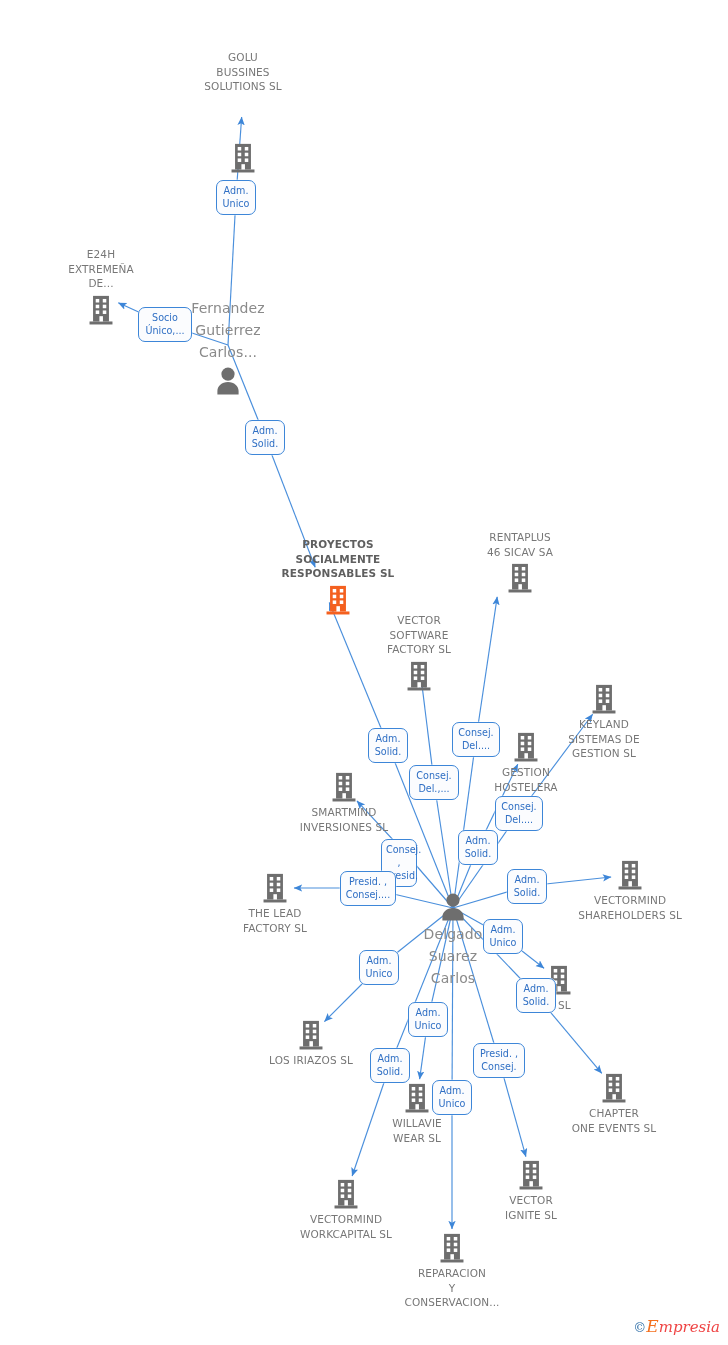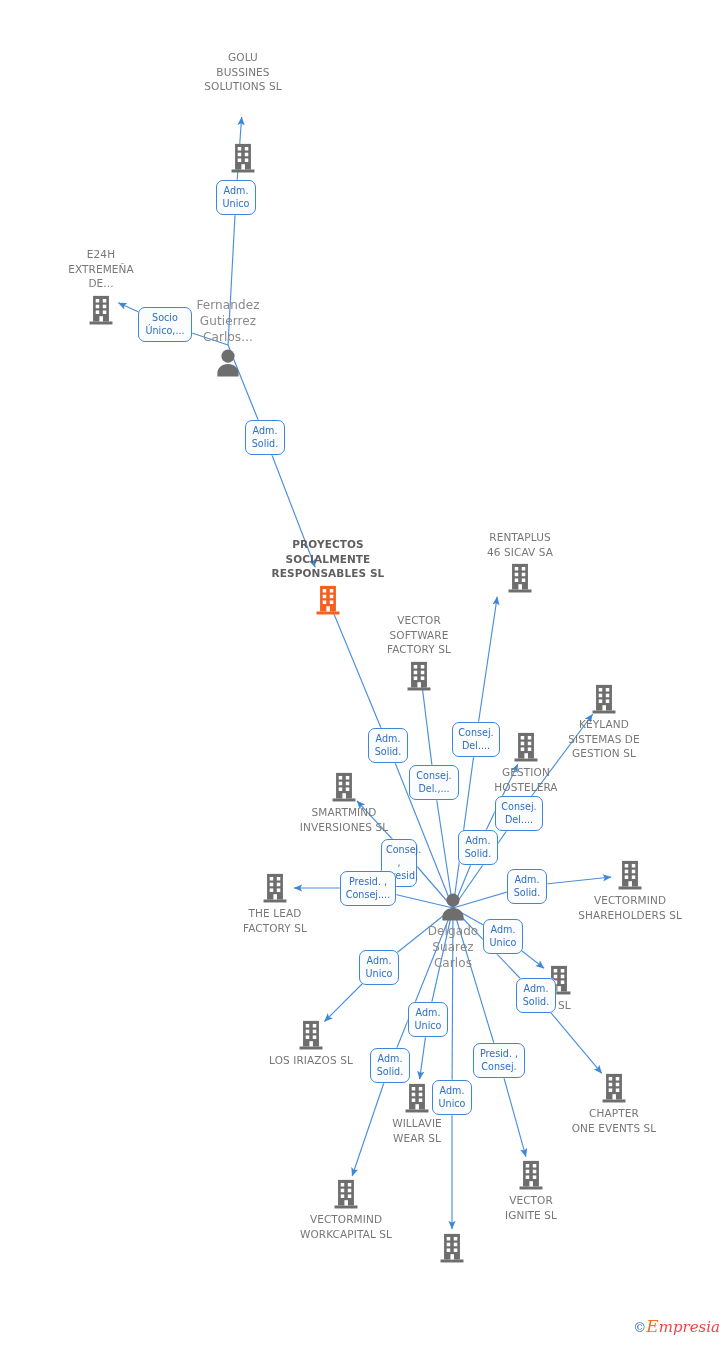--- a/index.html
+++ b/index.html
@@ -33,21 +33,21 @@
     z-index:3;
   }
   .node .cap{
     font-size:10.5px;
     line-height:14.6px;
     color:#7a7a7a;
     letter-spacing:.1px;
     white-space:pre-line;
   }
   .node.company .cap{color:#777777;}
-  .node.person .cap{color:#8a8a8a;font-size:12px;line-height:16px;}
+  .node.person .cap{color:#8a8a8a;font-size:14px;line-height:22px;}
   .node.focus .cap{color:#5f5f5f;font-weight:bold;font-size:10.5px;}
   .node .glyph{display:block;line-height:0;}
   .node.below .cap{order:2;margin-top:2px;}
   .node.below .glyph{order:1;}
   .node.above .cap{order:1;margin-bottom:3px;}
   .node.above .glyph{order:2;}
 
   
   .elabel{
     position:absolute;
@@ -173,21 +173,21 @@
         <div class="cap">Fernandez
 Gutierrez
 Carlos...</div>
         <span class="glyph"><svg width="30" height="29" viewBox="0 0 30 28" aria-hidden="true">
             <g fill="#6e6e6e">
               <circle cx="15" cy="7.6" r="6.6"></circle>
               <path d="M15 15.4c-6.2 0-10.6 4.1-10.6 9.2V28h21.2v-3.4c0-5.1-4.4-9.2-10.6-9.2z"></path>
             </g>
           </svg></span>
       </div>
-      <div class="node focus above" style="left: 328px; top: 537px; align-items: center;">
+      <div class="node focus above" style="left: 338px; top: 537px; align-items: center;">
         <div class="cap">PROYECTOS
 SOCIALMENTE
 RESPONSABLES SL</div>
         <span class="glyph"><svg width="30" height="32" viewBox="0 0 34 36" aria-hidden="true">
             <g fill="#f4601f">
               <rect x="8" y="2" width="18" height="29"></rect>
               <rect x="4" y="31" width="26" height="3.4"></rect>
             </g>
             <g fill="#ffffff">
               <rect x="11" y="5.5" width="4" height="4"></rect>
@@ -452,20 +452,23 @@
               <rect x="19" y="5.5" width="4" height="4"></rect>
               <rect x="11" y="12" width="4" height="4"></rect>
               <rect x="19" y="12" width="4" height="4"></rect>
               <rect x="11" y="18.5" width="4" height="4"></rect>
               <rect x="19" y="18.5" width="4" height="4"></rect>
               <rect x="15.2" y="25" width="4" height="6"></rect>
             </g>
           </svg></span>
       </div>
       <div class="node company below" style="left: 452px; top: 1232px;">
+        <div class="cap">REPARACION
+Y
+CONSERVACION...</div>
         <span class="glyph"><svg width="30" height="32" viewBox="0 0 34 36" aria-hidden="true">
             <g fill="#6e6e6e">
               <rect x="8" y="2" width="18" height="29"></rect>
               <rect x="4" y="31" width="26" height="3.4"></rect>
             </g>
             <g fill="#ffffff">
               <rect x="11" y="5.5" width="4" height="4"></rect>
               <rect x="19" y="5.5" width="4" height="4"></rect>
               <rect x="11" y="12" width="4" height="4"></rect>
               <rect x="19" y="12" width="4" height="4"></rect>

